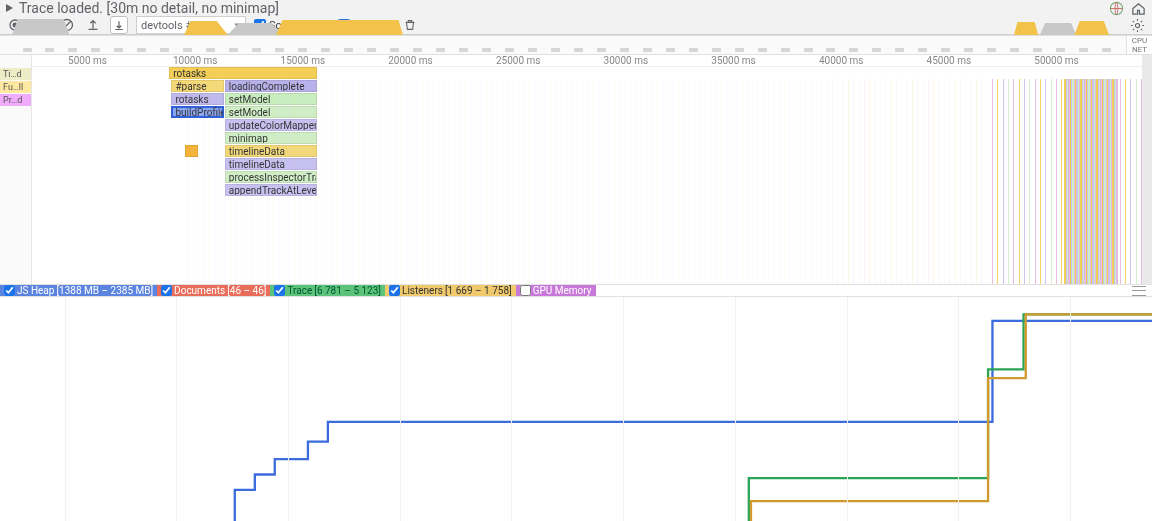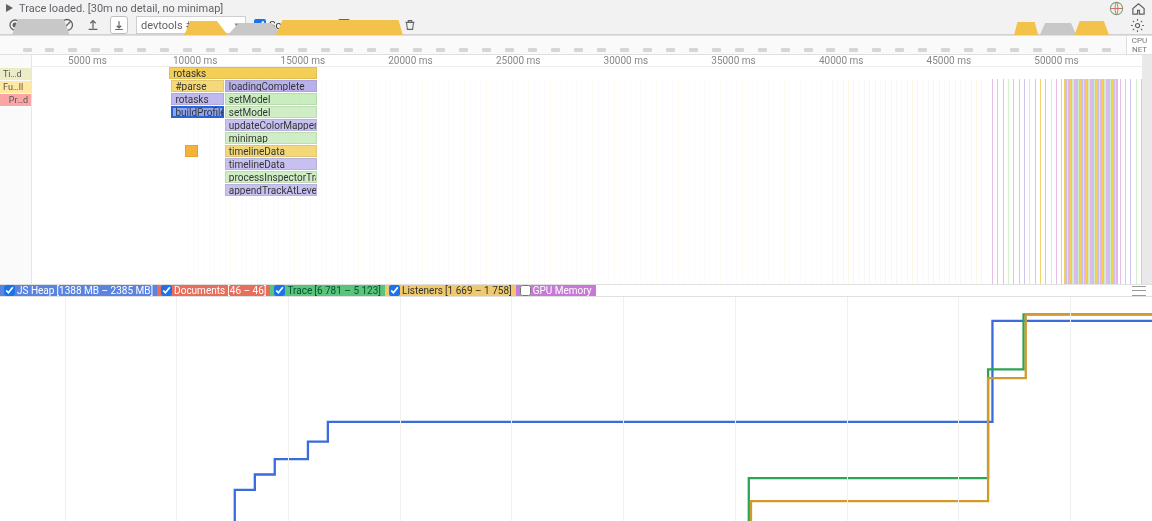--- a/index.html
+++ b/index.html
@@ -1,20 +1,20 @@
 <!DOCTYPE html>
 <html><head>
 <meta charset="utf-8">
 <style>
 * { margin: 0; padding: 0; box-sizing: border-box; }
 body { font-family: -apple-system, BlinkMacSystemFont, "Segoe UI", Roboto, Arial, sans-serif; font-size: 11px; color: #333; background: #fff; overflow: hidden; }
 .app { width: 1152px; height: 521px; display: flex; flex-direction: column; }
 
 
-.statusbar { height: 18px; background: #f2f2f2; display: flex; align-items: center; padding: 0 6px; font-size: 11px; color: #5f6368; }
+.statusbar { height: 18px; background: #f2f2f2; display: flex; align-items: center; padding: 0 6px; font-size: 14px; color: #5f6368; }
 .statusbar .play { width: 0; height: 0; border-left: 7px solid #5f6368; border-top: 4px solid transparent; border-bottom: 4px solid transparent; margin-right: 6px; }
 .statusbar .spacer { flex: 1; }
 .statusbar .righticon { width: 16px; height: 16px; margin-left: 6px; display: flex; align-items: center; justify-content: center; }
 
 
 .toolbar { height: 26px; background: #f2f2f2; border-bottom: 1px solid #d0d0d0; display: flex; align-items: center; padding: 0 6px; gap: 8px; position: relative; }
 .tbtn { width: 18px; height: 18px; display: flex; align-items: center; justify-content: center; cursor: pointer; color: #5f6368; }
 .tbtn.boxed { border: 1px solid #bfbfbf; border-radius: 3px; background: #fff; }
 .dropdown { width: 110px; height: 18px; border: 1px solid #cfcfcf; background: #fff; display: flex; align-items: center; padding: 0 4px; font-size: 11px; color: #5f6368; position: relative; }
 .dropdown .caret { margin-left: auto; font-size: 8px; color: #888; }
@@ -34,21 +34,21 @@
 .cpupanel .rightlabels { width: 26px; font-size: 8px; color: #777; text-align: center; display: flex; flex-direction: column; border-left: 1px solid #e0e0e0; }
 .cpupanel .rightlabels div { flex: 1; display: flex; align-items: center; justify-content: center; }
 .cpuseg { position: absolute; bottom: 2px; width: 9px; height: 4px; background: #d6d6d6; border-radius: 1px; }
 
 
 .flamewrap { flex: 0 0 230px; display: flex; position: relative; border-bottom: 1px solid #e0e0e0; }
 .trackcol { width: 32px; border-right: 1px solid #e6e6e6; background: #fafafa; }
 .track { height: 12px; font-size: 9px; padding: 0 3px; line-height: 12px; color: #555; margin-top: 1px; overflow: hidden; }
 .track.sel { background: #ffe8a0; }
 .track.t1 { background: #ecedc6; }
-.track.t3 { background: #fca5a5; text-align: right; }
+.track.t3 { background: #f0abfc; }
 .flame { flex: 1; position: relative; }
 .ruler2 { height: 12px; position: relative; border-bottom: 1px solid #eee; }
 .r2label { position: absolute; top: 0; font-size: 10px; color: #888; transform: translateX(-50%); }
 .bands { position: absolute; left: 0; right: 0; top: 12px; bottom: 0; }
 .band { position: absolute; height: 12px; font-size: 10px; line-height: 12px; padding: 0 3px; overflow: hidden; white-space: nowrap; border: 1px solid rgba(0,0,0,0.08); }
 .stripe { position: absolute; width: 1px; top: 12px; bottom: 0; }
 .rightgrab { width: 10px; background: #e9e9e9; }
 
 
 .memrow { height: 16px; border-bottom: 1px solid #e0e0e0; display: flex; align-items: center; font-size: 10px; position: relative; }

